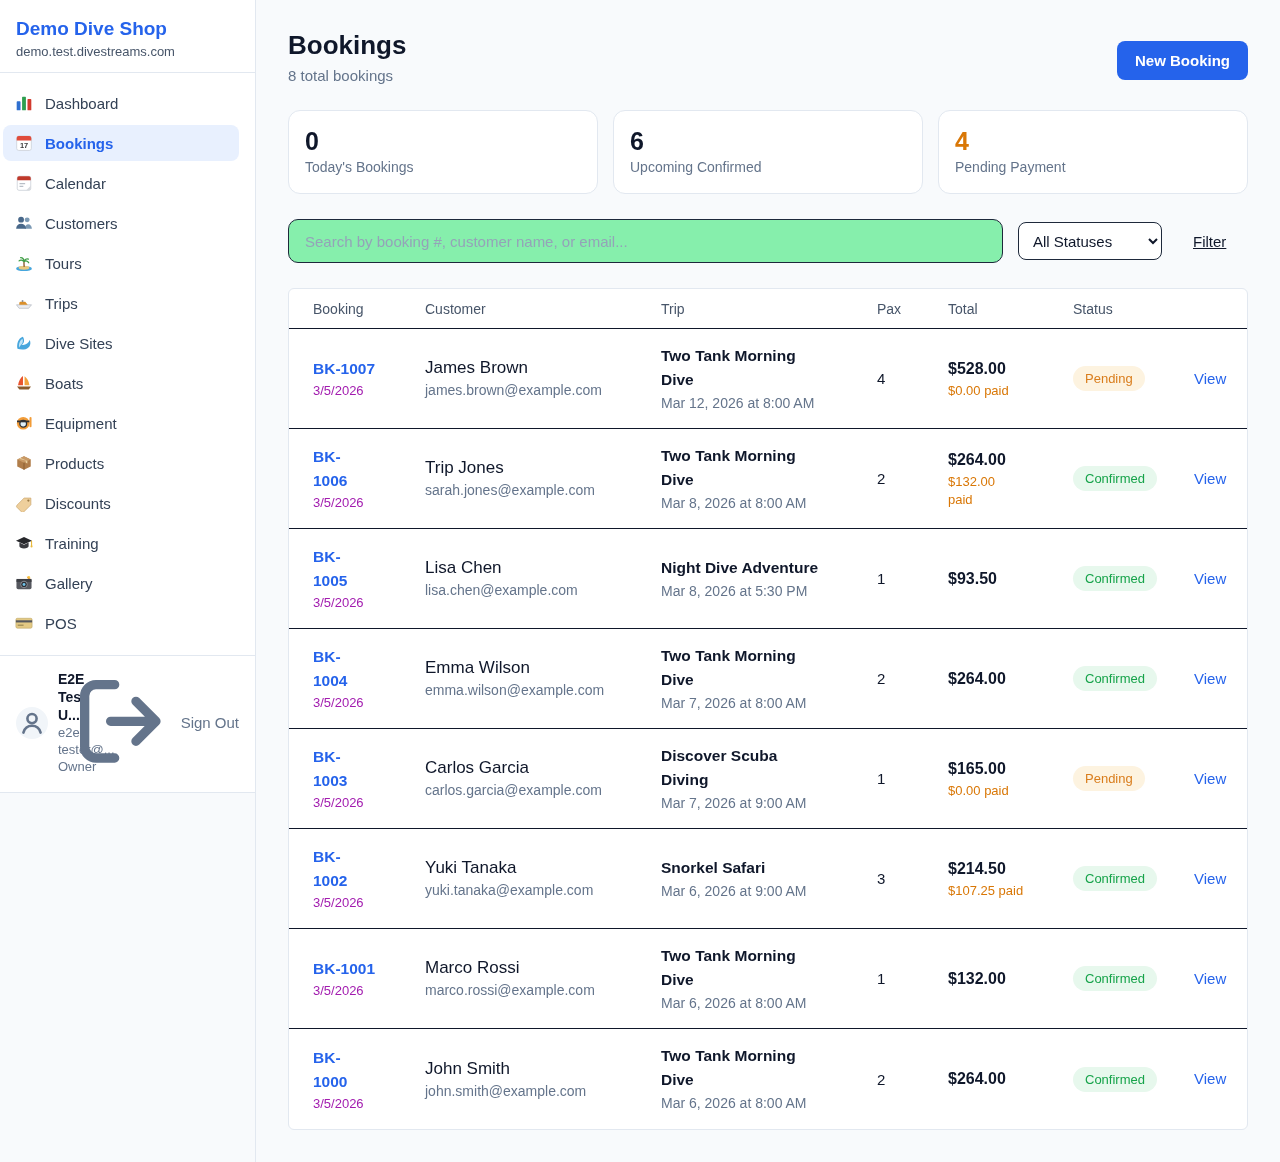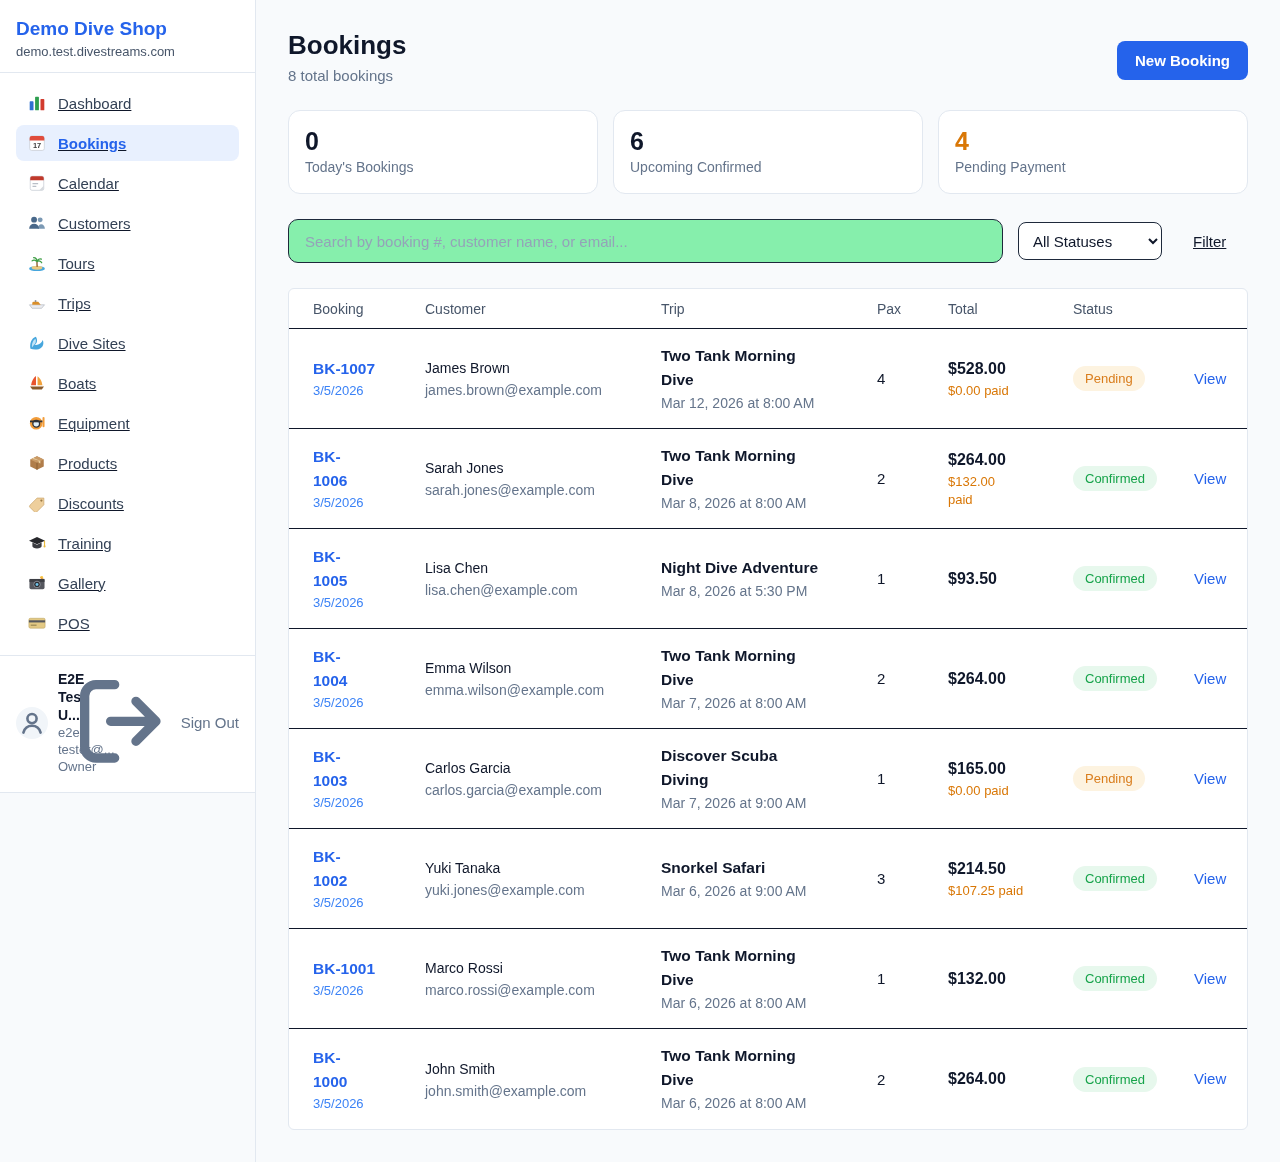--- a/index.html
+++ b/index.html
@@ -13,21 +13,21 @@
   }
   
   .sidebar-border { position: absolute; left: 255px; top: 0; width: 1px; height: 1162px; background: #e2e8f0; }
   .sidebar {
     position: absolute; left: 0; top: 0; width: 255px; background: #ffffff;
     border-bottom: 1px solid #e2e8f0; display: flex; flex-direction: column;
   }
   .brand { padding: 17px 16px 13px 16px; border-bottom: 1px solid #e2e8f0; }
   .brand-name { color: #2563eb; font-size: 19px; font-weight: bold; line-height: 24px; }
   .brand-domain { color: #475569; font-size: 13px; margin-top: 3px; }
-  .nav { padding: 12px 16px 10px 16px; text-decoration: underline; }
+  .nav { padding: 12px 16px 10px 3px; }
   .nav-item {
     display: flex; align-items: center; gap: 12px; padding: 9px 12px; margin-bottom: 4px;
     border-radius: 8px; font-size: 15px; color: #334155; cursor: pointer;
   }
   .nav-item.active { background: #e8f0fe; color: #2563eb; font-weight: 600; }
   .nav-icon { width: 18px; height: 18px; flex: 0 0 18px; display: inline-block; }
   .nav-icon svg { width: 18px; height: 18px; display: block; }
   .user-section {
     border-top: 1px solid #e2e8f0; padding: 12px 16px 14px 16px;
     display: flex; align-items: center; gap: 10px;
@@ -82,22 +82,22 @@
   .thead, .trow {
     display: grid;
     grid-template-columns: 112px 236px 216px 71px 125px 121px 1fr;
     padding: 0 24px;
   }
   .thead { height: 40px; align-items: center; border-bottom: 1px solid #0f172a; }
   .th { font-size: 14px; color: #475569; font-weight: 500; }
   .trow { min-height: 100px; align-items: center; border-bottom: 1px solid #0f172a; padding-top: 14px; padding-bottom: 14px; }
   .trow:last-child { border-bottom: none; }
   .booking-id { color: #2563eb; font-weight: 600; font-size: 15.5px; line-height: 24px; white-space: pre-line; cursor: pointer; }
-  .booking-date { font-size: 13px; color: #3b82f6; line-height: 18px; margin-top: 1px; }
-  .customer-name { font-size: 14px; color: #0f172a; line-height: 22px; }
+  .booking-date { font-size: 13px; color: #a21caf; line-height: 18px; margin-top: 1px; }
+  .customer-name { font-size: 17px; color: #0f172a; line-height: 22px; }
   .customer-email { font-size: 14px; color: #64748b; line-height: 20px; margin-top: 1px; }
   .trip-name { font-size: 15.5px; font-weight: 600; color: #0f172a; line-height: 24px; white-space: pre-line; }
   .trip-date { font-size: 14px; color: #64748b; line-height: 21px; margin-top: 1px; }
   .pax-cell { font-size: 15px; color: #0f172a; }
   .total-amount { font-size: 16px; font-weight: bold; color: #0f172a; line-height: 22px; }
   .total-paid { font-size: 13px; color: #d97706; line-height: 18px; margin-top: 2px; white-space: pre-line; }
   .badge {
     display: inline-block; font-size: 13px; padding: 5px 12px; border-radius: 999px; font-weight: 500;
   }
   .badge.pending { background: #fdf3e0; color: #d97d1c; }
@@ -354,21 +354,21 @@
       <span class="view-link">View</span>
     </div>
   </div>
         <div class="trow">
     <div>
       <div class="booking-id">BK-
 1006</div>
       <div class="booking-date">3/5/2026</div>
     </div>
     <div>
-      <div class="customer-name">Sarah Jones</div>
+      <div class="customer-name">Trip Jones</div>
       <div class="customer-email">sarah.jones@example.com</div>
     </div>
     <div>
       <div class="trip-name">Two Tank Morning
 Dive</div>
       <div class="trip-date">Mar 8, 2026 at 8:00 AM</div>
     </div>
     <div class="pax-cell">2</div>
     <div>
       <div class="total-amount">$264.00</div>
@@ -463,21 +463,21 @@
     </div>
   </div>
         <div class="trow">
     <div>
       <div class="booking-id">BK-
 1002</div>
       <div class="booking-date">3/5/2026</div>
     </div>
     <div>
       <div class="customer-name">Yuki Tanaka</div>
-      <div class="customer-email">yuki.jones@example.com</div>
+      <div class="customer-email">yuki.tanaka@example.com</div>
     </div>
     <div>
       <div class="trip-name">Snorkel Safari</div>
       <div class="trip-date">Mar 6, 2026 at 9:00 AM</div>
     </div>
     <div class="pax-cell">3</div>
     <div>
       <div class="total-amount">$214.50</div>
       <div class="total-paid">$107.25 paid</div>
     </div>

